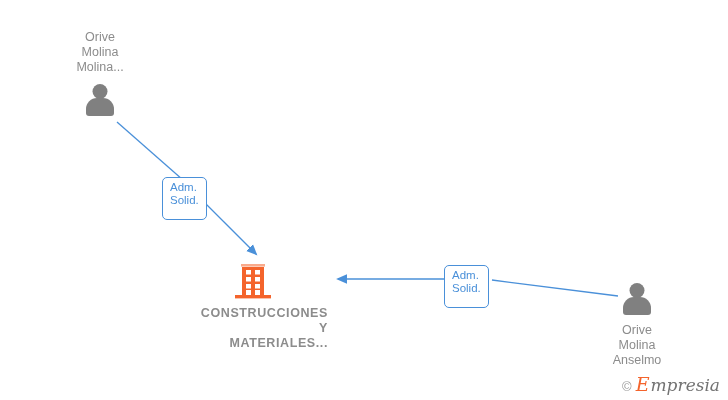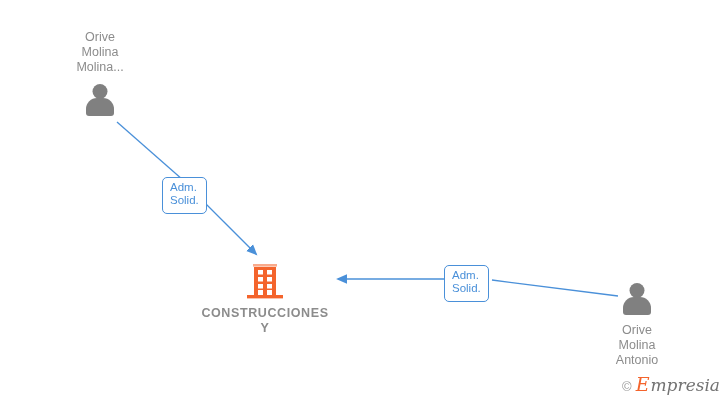--- a/index.html
+++ b/index.html
@@ -60,24 +60,24 @@
     line-height: 15px;
     white-space: nowrap;
   }
   .node-label div {
     white-space: nowrap;
   }
 
   
   .company {
     position: absolute;
-    left: 190px;
+    left: 178px;
     top: 262px;
     width: 150px;
-    text-align: center;
+    text-align: right;
   }
   .building-icon {
     width: 40px;
     height: 38px;
     margin: 0 auto;
     position: relative;
   }
   .company-label {
     margin-top: 6px;
     color: #8c8c8c;
@@ -89,21 +89,21 @@
 
   
   .edge-label {
     position: absolute;
     border: 1.4px solid #4a90d9;
     border-radius: 5px;
     background: #ffffff;
     color: #4a90d9;
     font-size: 11.5px;
     line-height: 13px;
-    padding: 3px 7px 6px 7px;
+    padding: 3px 7px 12px 7px;
     text-align: left;
     white-space: nowrap;
   }
 
   
   .watermark {
     position: absolute;
     right: 8px;
     bottom: 6px;
     display: flex;
@@ -176,32 +176,33 @@
         <rect x="22" y="15" width="5" height="4.5" fill="#ffffff"></rect>
         <rect x="13" y="22" width="5" height="4.5" fill="#ffffff"></rect>
         <rect x="22" y="22" width="5" height="4.5" fill="#ffffff"></rect>
         <rect x="13" y="28" width="5" height="5" fill="#ffffff"></rect>
         <rect x="22" y="28" width="5" height="5" fill="#ffffff"></rect>
       </svg>
     </div>
     <div class="company-label">
       <div>CONSTRUCCIONES</div>
       <div>Y</div>
+      <div>MATERIALES...</div>
     </div>
   </div>
 
   <div class="node" style="left:593px; top:283px; width:88px;">
     <div class="person-icon">
       <div class="head"></div>
       <div class="body"></div>
     </div>
     <div class="node-label" style="margin-top:8px;">
       <div>Orive</div>
       <div>Molina</div>
-      <div>Antonio</div>
+      <div>Anselmo</div>
     </div>
   </div>
 
   <div class="edge-label" style="left:162px; top:177px;">
     <div>Adm.</div>
     <div>Solid.</div>
   </div>
 
   <div class="edge-label" style="left:444px; top:265px;">
     <div>Adm.</div>

